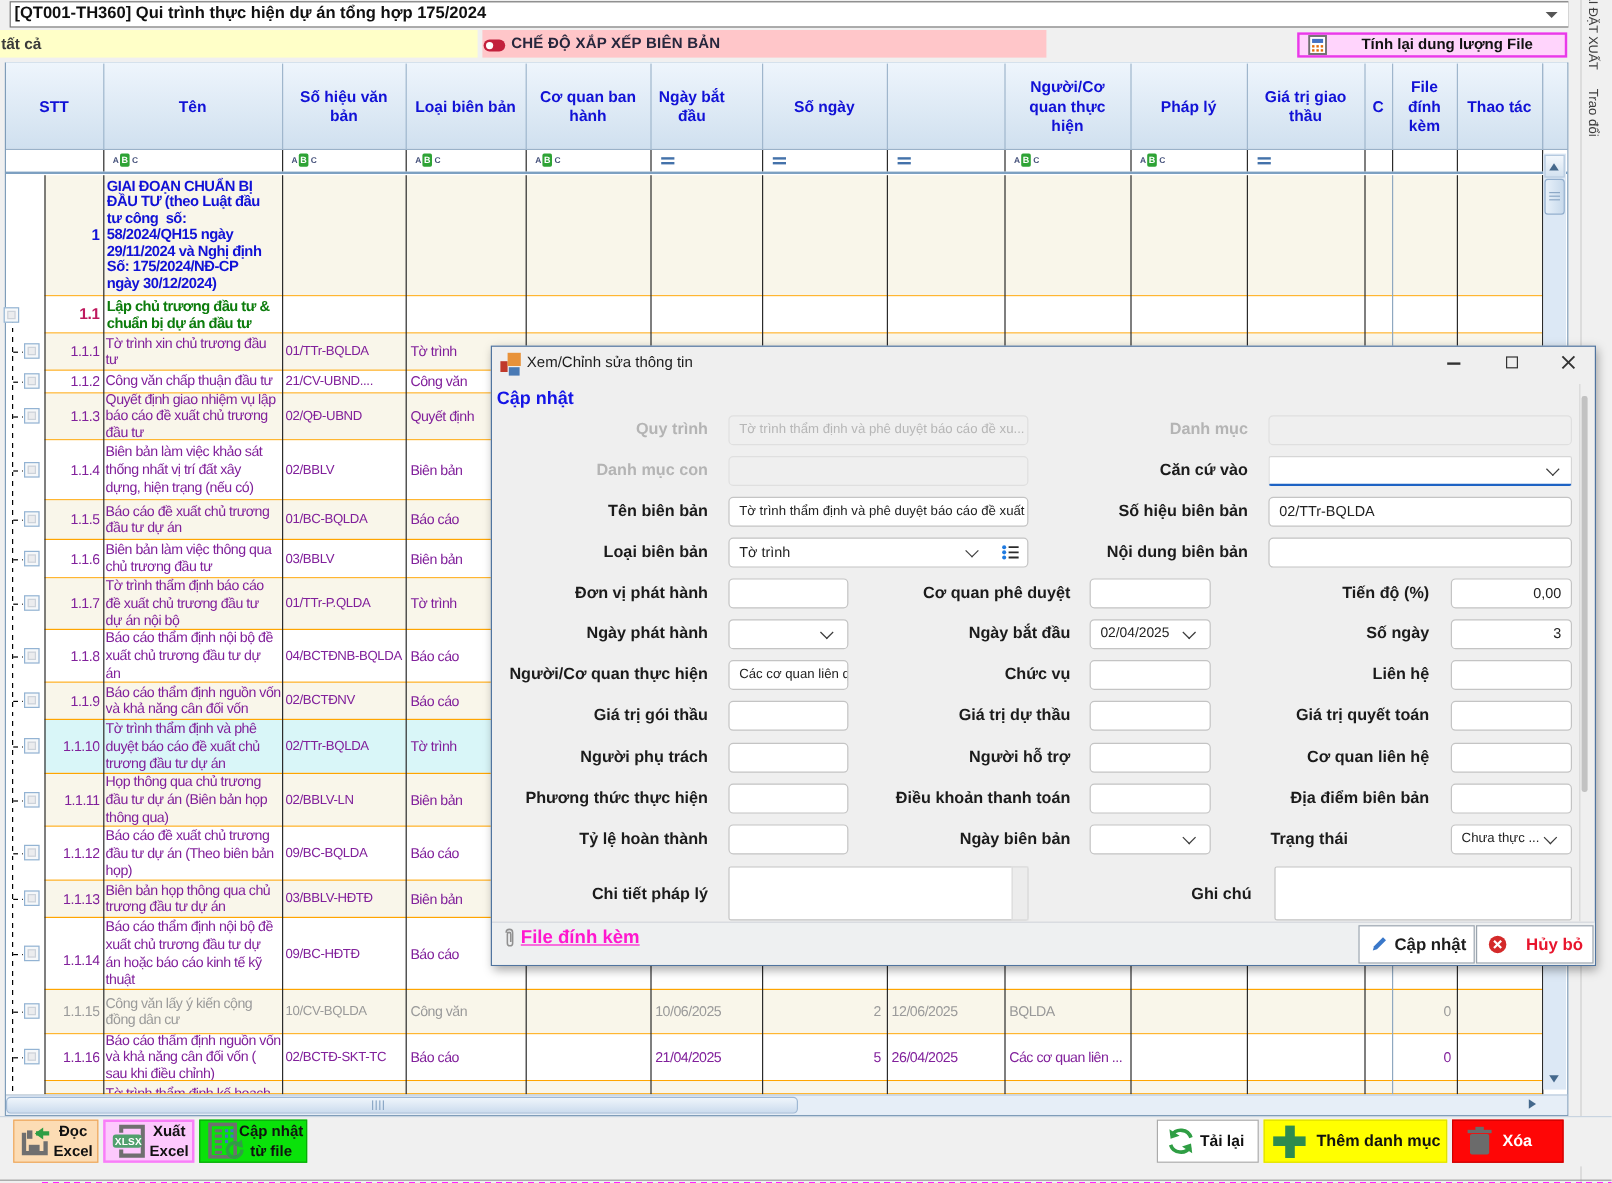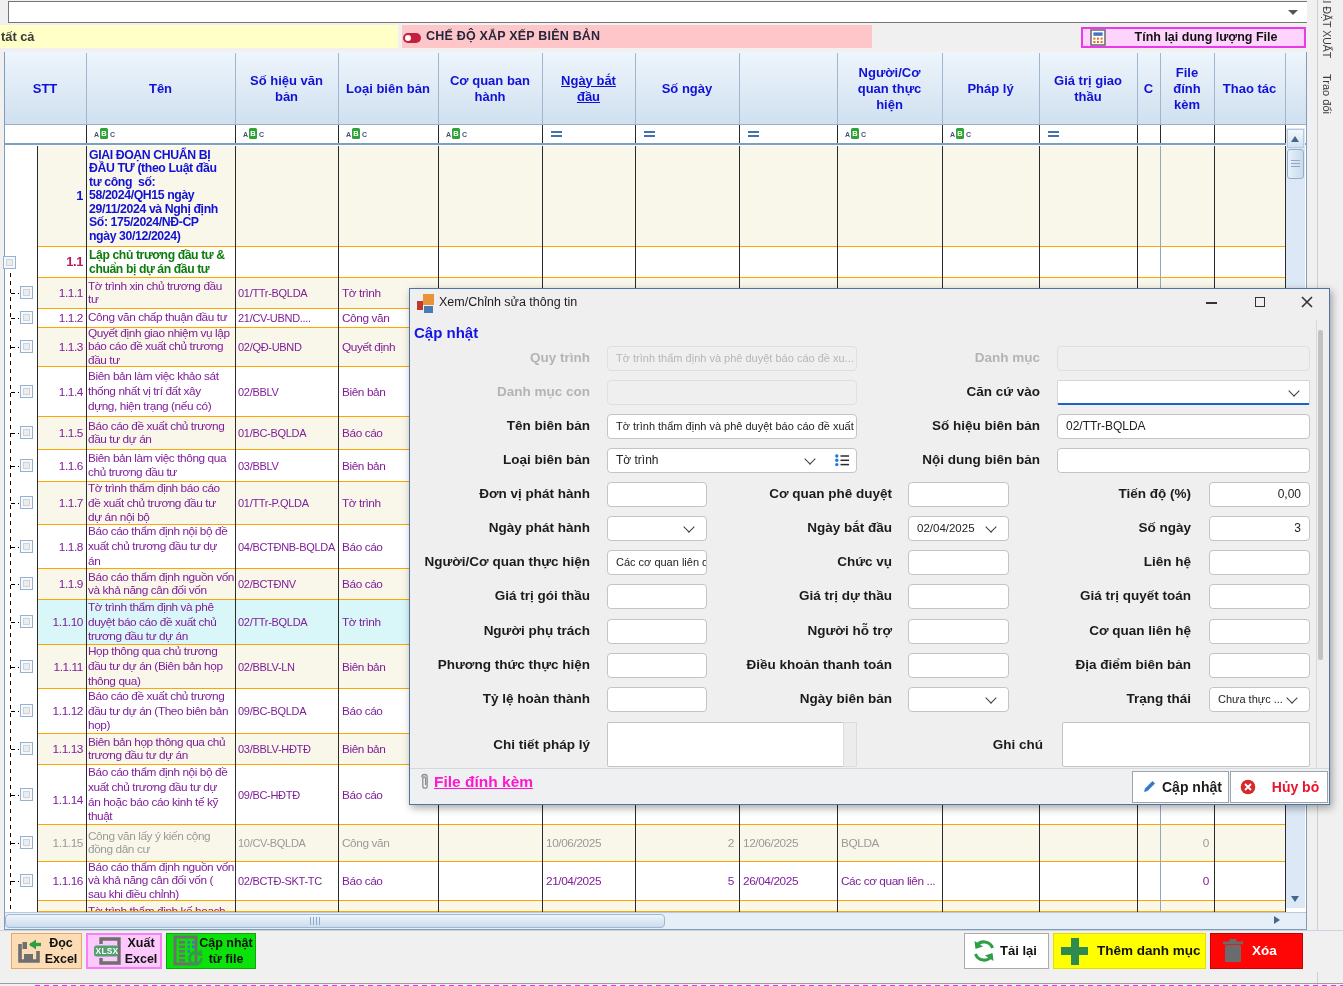--- a/index.html
+++ b/index.html
@@ -9,20 +9,21 @@
 .chev{position:absolute;width:8px;height:8px;border-right:1.7px solid #3c3c3c;border-bottom:1.7px solid #3c3c3c;transform:rotate(45deg);}
 .vline{position:absolute;width:1px;background:#2b2b2b;}
 .cellt{position:absolute;font-size:11.8px;letter-spacing:-0.4px;color:#81209b;line-height:14px;overflow:hidden;display:flex;align-items:center;}
 .hdr{position:absolute;display:flex;align-items:center;justify-content:center;text-align:center;color:#1111d6;font-weight:bold;font-size:13px;line-height:16px;}
 .cb{position:absolute;width:13px;height:13px;border:1px solid #93b3d3;background:#f6f8fa;}
 .cb i{position:absolute;left:2px;top:2px;width:7px;height:7px;background:#ebecee;border:1px solid #cdd3da;display:block;}
 </style></head><body>
 <div class="a" style="left:0;top:0;width:1343px;height:986px;background:#f0f0f0;">
 
 <div class="a" style="left:8px;top:1px;width:1300px;height:22px;background:#fff;border:1px solid #767676;"></div>
+<div class="a" style="left:12px;top:3px;font-size:13.8px;font-weight:bold;color:#101010;">[QT001-TH360] Qui trình thực hiện dự án tổng hợp 175/2024</div>
 <div class="a" style="left:1288px;top:10px;width:0;height:0;border-left:5px solid transparent;border-right:5px solid transparent;border-top:5px solid #555;"></div>
 
 <div class="a" style="left:0;top:25px;width:398px;height:23px;background:#ffffc8;"></div>
 <div class="a" style="left:1px;top:29px;font-size:12.8px;font-weight:bold;color:#3a3a3a;">tất cả</div>
 <div class="a" style="left:402px;top:25px;width:470px;height:23px;background:#ffc6c9;"></div>
 <div class="a" style="left:403px;top:32.5px;width:17.5px;height:10px;border-radius:5px;background:#c2203c;"></div>
 <div class="a" style="left:405px;top:34.5px;width:6px;height:6px;border-radius:50%;background:#fff;"></div>
 <div class="a" style="left:426px;top:28.5px;font-size:12.5px;font-weight:bold;color:#26263c;letter-spacing:0.2px;">CHẾ ĐỘ XẮP XẾP BIÊN BẢN</div>
 
 <div class="a" style="left:1081px;top:27px;width:225px;height:21px;background:#ffd4fc;border:2px solid #e93ae9;"></div>
@@ -45,21 +46,21 @@
 <div class="a" style="left:1321px;top:-14px;font-size:10.5px;color:#3c3c3c;writing-mode:vertical-rl;">CÀI ĐẶT XUẤT</div>
 <div class="a" style="left:1321px;top:74px;font-size:11px;color:#3c3c3c;writing-mode:vertical-rl;">Trao đổi</div>
 
 <div class="a" style="left:4px;top:52px;width:1303px;height:878px;border:1px solid #7f9db9;background:#fff;"></div>
 <div class="a" style="left:5px;top:52px;width:1301px;height:73px;background:linear-gradient(#eef5fc,#d0e0ef);border-bottom:1px solid #9ab1c8;"></div>
 <div class="hdr" style="left:6px;top:52px;width:78px;height:73px;">STT</div>
 <div class="hdr" style="left:88px;top:52px;width:145px;height:73px;">Tên</div>
 <div class="hdr" style="left:237px;top:52px;width:99px;height:73px;">Số hiệu văn<br>bản</div>
 <div class="hdr" style="left:340px;top:52px;width:96px;height:73px;">Loại biên bản</div>
 <div class="hdr" style="left:440px;top:52px;width:100px;height:73px;">Cơ quan ban<br>hành</div>
-<div class="hdr" style="left:544px;top:52px;width:89px;height:73px;text-decoration:underline;">Ngày bắt<br>đầu</div>
+<div class="hdr" style="left:532px;top:52px;width:89px;height:73px;">Ngày bắt<br>đầu</div>
 <div class="hdr" style="left:637px;top:52px;width:100px;height:73px;">Số ngày</div>
 <div class="hdr" style="left:839px;top:52px;width:101px;height:73px;">Người/Cơ<br>quan thực<br>hiện</div>
 <div class="hdr" style="left:944px;top:52px;width:93px;height:73px;">Pháp lý</div>
 <div class="hdr" style="left:1041px;top:52px;width:94px;height:73px;">Giá trị giao<br>thầu</div>
 <div class="hdr" style="left:1139px;top:52px;width:19px;height:73px;">C</div>
 <div class="hdr" style="left:1162px;top:52px;width:50px;height:73px;">File<br>đính<br>kèm</div>
 <div class="hdr" style="left:1216px;top:52px;width:67px;height:73px;">Thao tác</div>
 <div class="a" style="left:86px;top:53px;width:1px;height:72px;background:#9fb6cc;"></div>
 <div class="a" style="left:235px;top:53px;width:1px;height:72px;background:#9fb6cc;"></div>
 <div class="a" style="left:338px;top:53px;width:1px;height:72px;background:#9fb6cc;"></div>
@@ -476,21 +477,21 @@
 <div class="lbl" style="left:991px;top:520px;width:200px;color:#1b1b1b;">Số ngày</div>
 <div class="inp" style="left:1209px;top:516px;width:101px;height:25px;text-align:right;font-size:12px;">3</div>
 <div class="lbl" style="left:991px;top:554px;width:200px;color:#1b1b1b;">Liên hệ</div>
 <div class="inp" style="left:1209px;top:550px;width:101px;height:25px;text-align:left;font-size:12px;"></div>
 <div class="lbl" style="left:991px;top:588px;width:200px;color:#1b1b1b;">Giá trị quyết toán</div>
 <div class="inp" style="left:1209px;top:584px;width:101px;height:25px;text-align:left;font-size:12px;"></div>
 <div class="lbl" style="left:991px;top:623px;width:200px;color:#1b1b1b;">Cơ quan liên hệ</div>
 <div class="inp" style="left:1209px;top:619px;width:101px;height:25px;text-align:left;font-size:12px;"></div>
 <div class="lbl" style="left:991px;top:657px;width:200px;color:#1b1b1b;">Địa điểm biên bản</div>
 <div class="inp" style="left:1209px;top:653px;width:101px;height:25px;text-align:left;font-size:12px;"></div>
-<div class="lbl" style="left:991px;top:691px;width:200px;color:#1b1b1b;">Trạng thái</div>
+<div class="lbl" style="left:991px;top:691px;width:200px;color:#1b1b1b;text-align:center;">Trạng thái</div>
 <div class="inp" style="left:1209px;top:687px;width:101px;height:25px;text-align:left;font-size:11px;">Chưa thực ...</div>
 <div class="chev" style="left:1288px;top:694px;"></div>
 <div class="lbl" style="left:410px;top:737px;width:180px;">Chi tiết pháp lý</div>
 <div class="inp" style="left:607px;top:722px;width:250px;height:45px;border-radius:2px;"></div>
 <div class="a" style="left:843px;top:722px;width:14px;height:45px;background:#ececec;border:1px solid #dcdcdc;"></div>
 <div class="lbl" style="left:873px;top:737px;width:170px;">Ghi chú</div>
 <div class="inp" style="left:1062px;top:722px;width:248px;height:45px;border-radius:2px;"></div>
 <div class="a" style="left:1316px;top:320px;width:1px;height:448px;background:#d8d8d8;"></div>
 <div class="a" style="left:1318px;top:330px;width:5px;height:330px;background:#c2c2c2;border-radius:2px;"></div>
 

